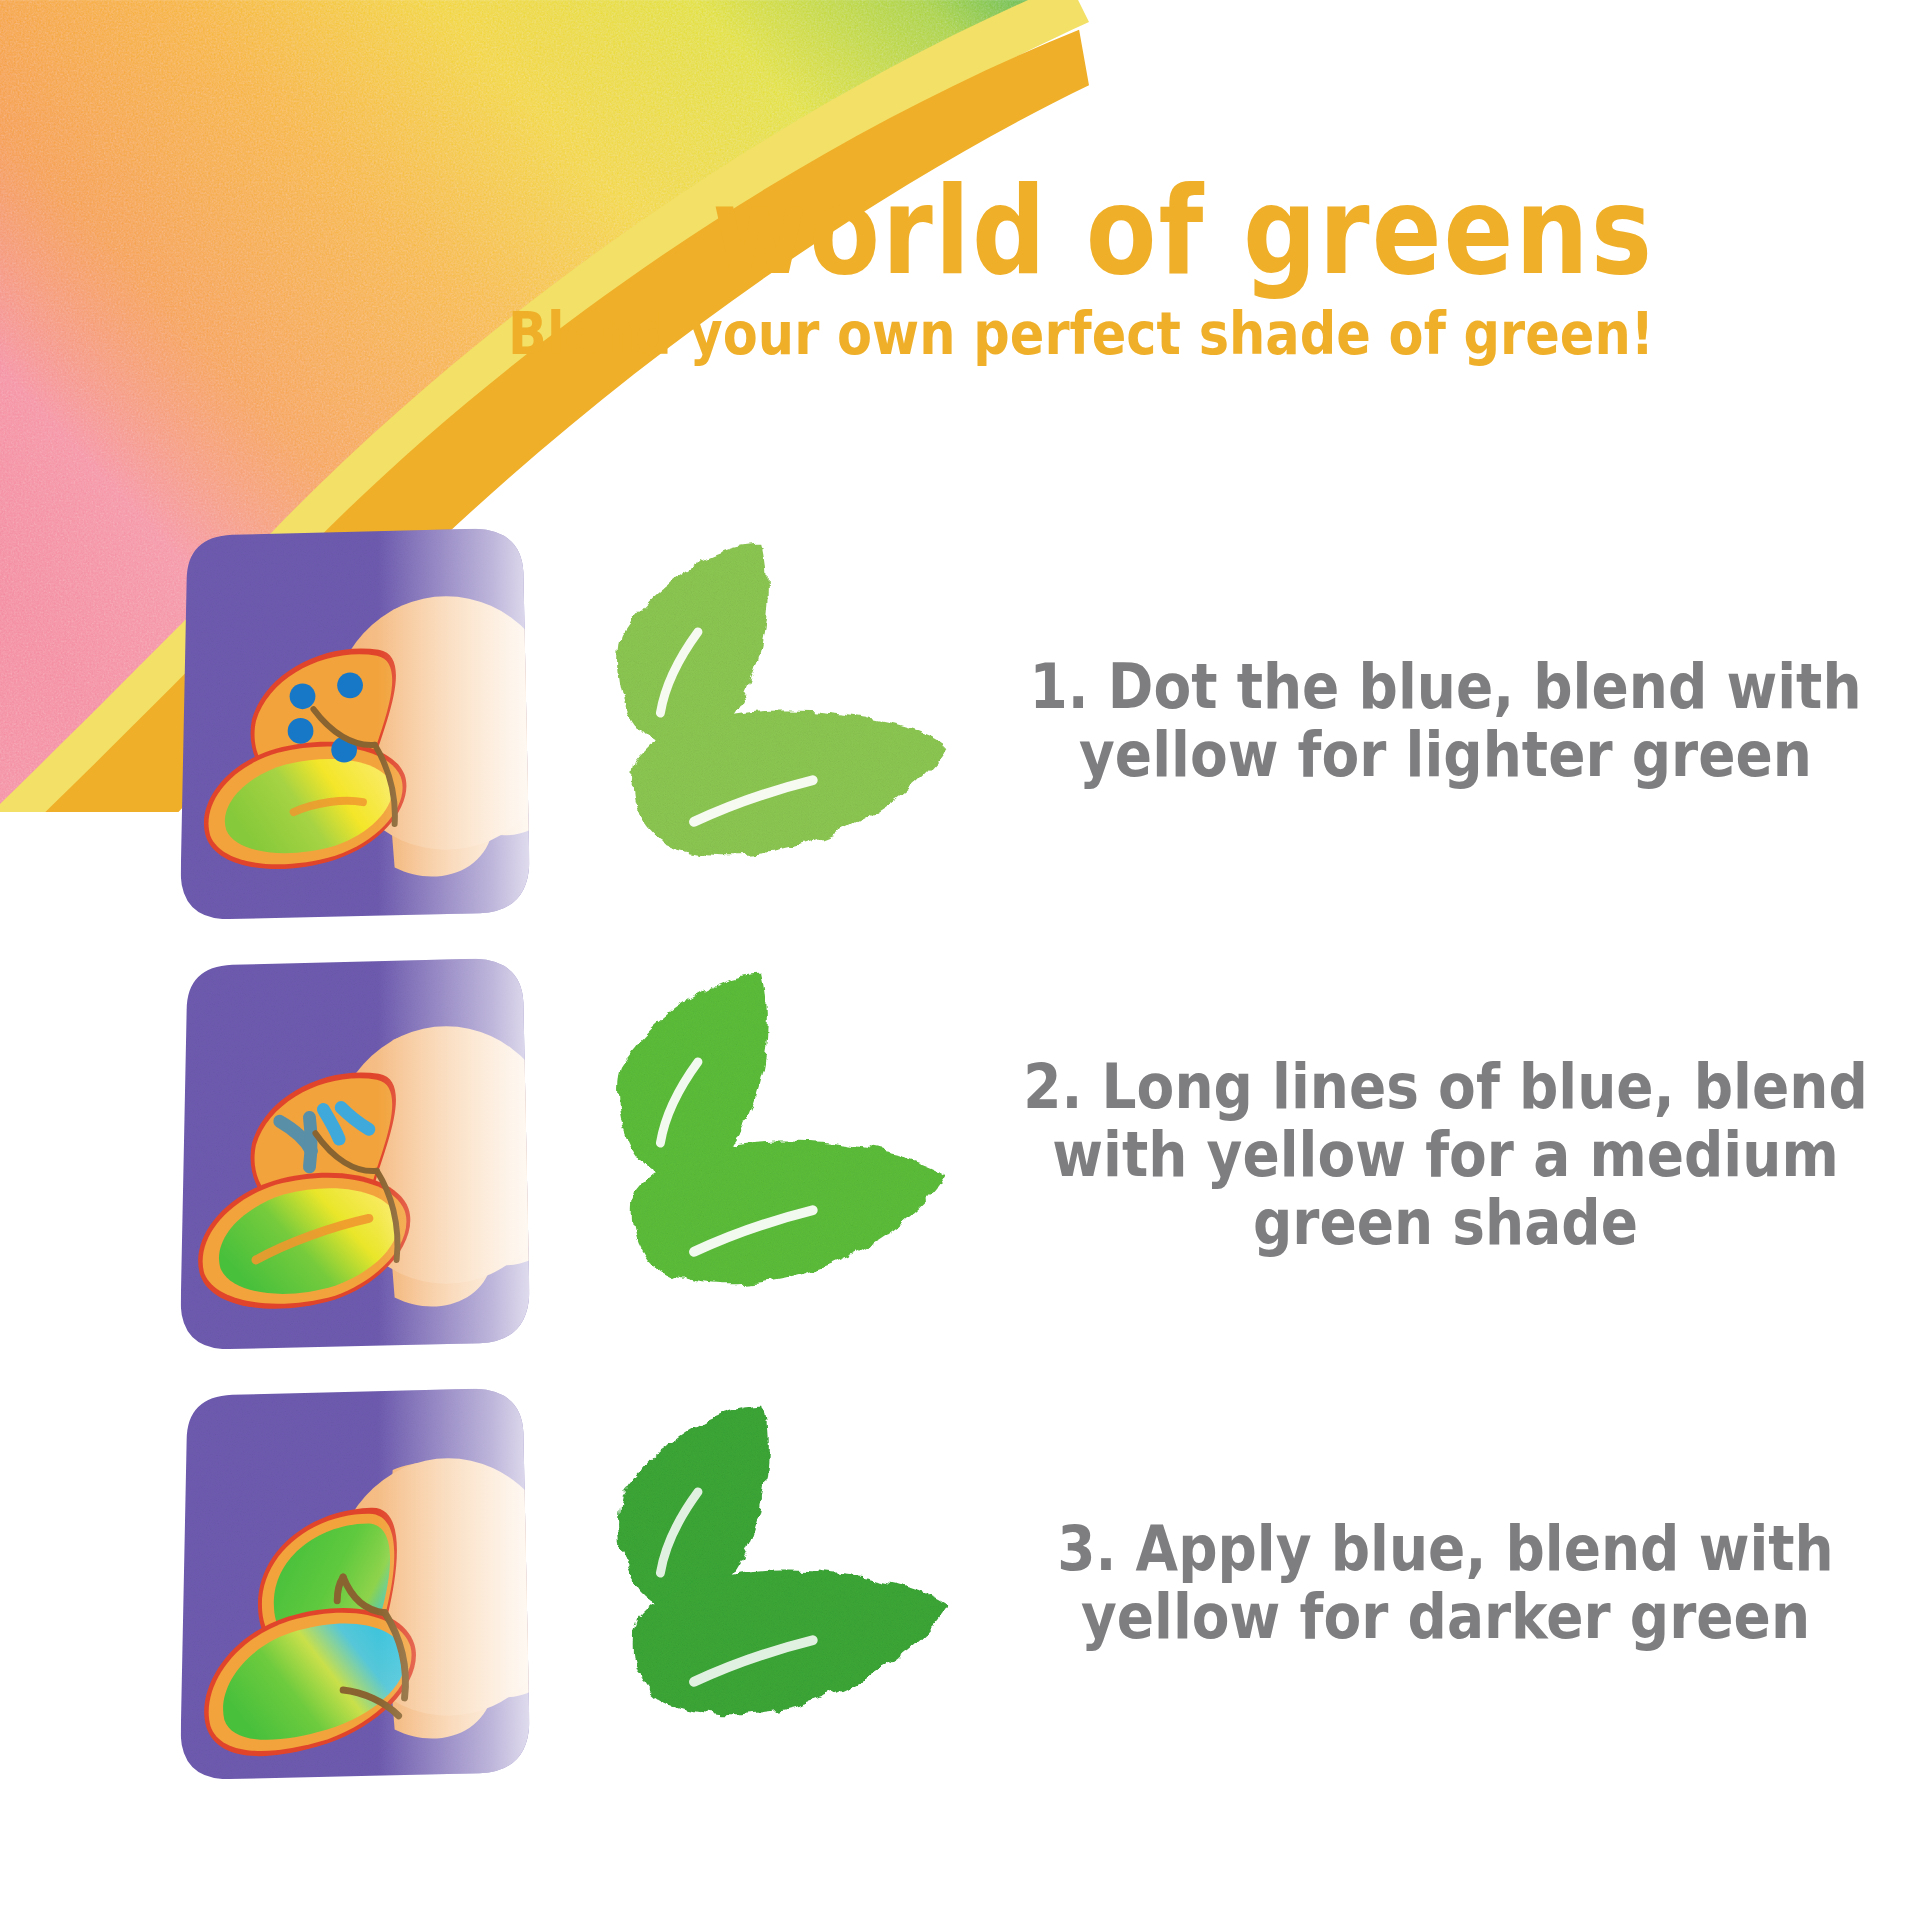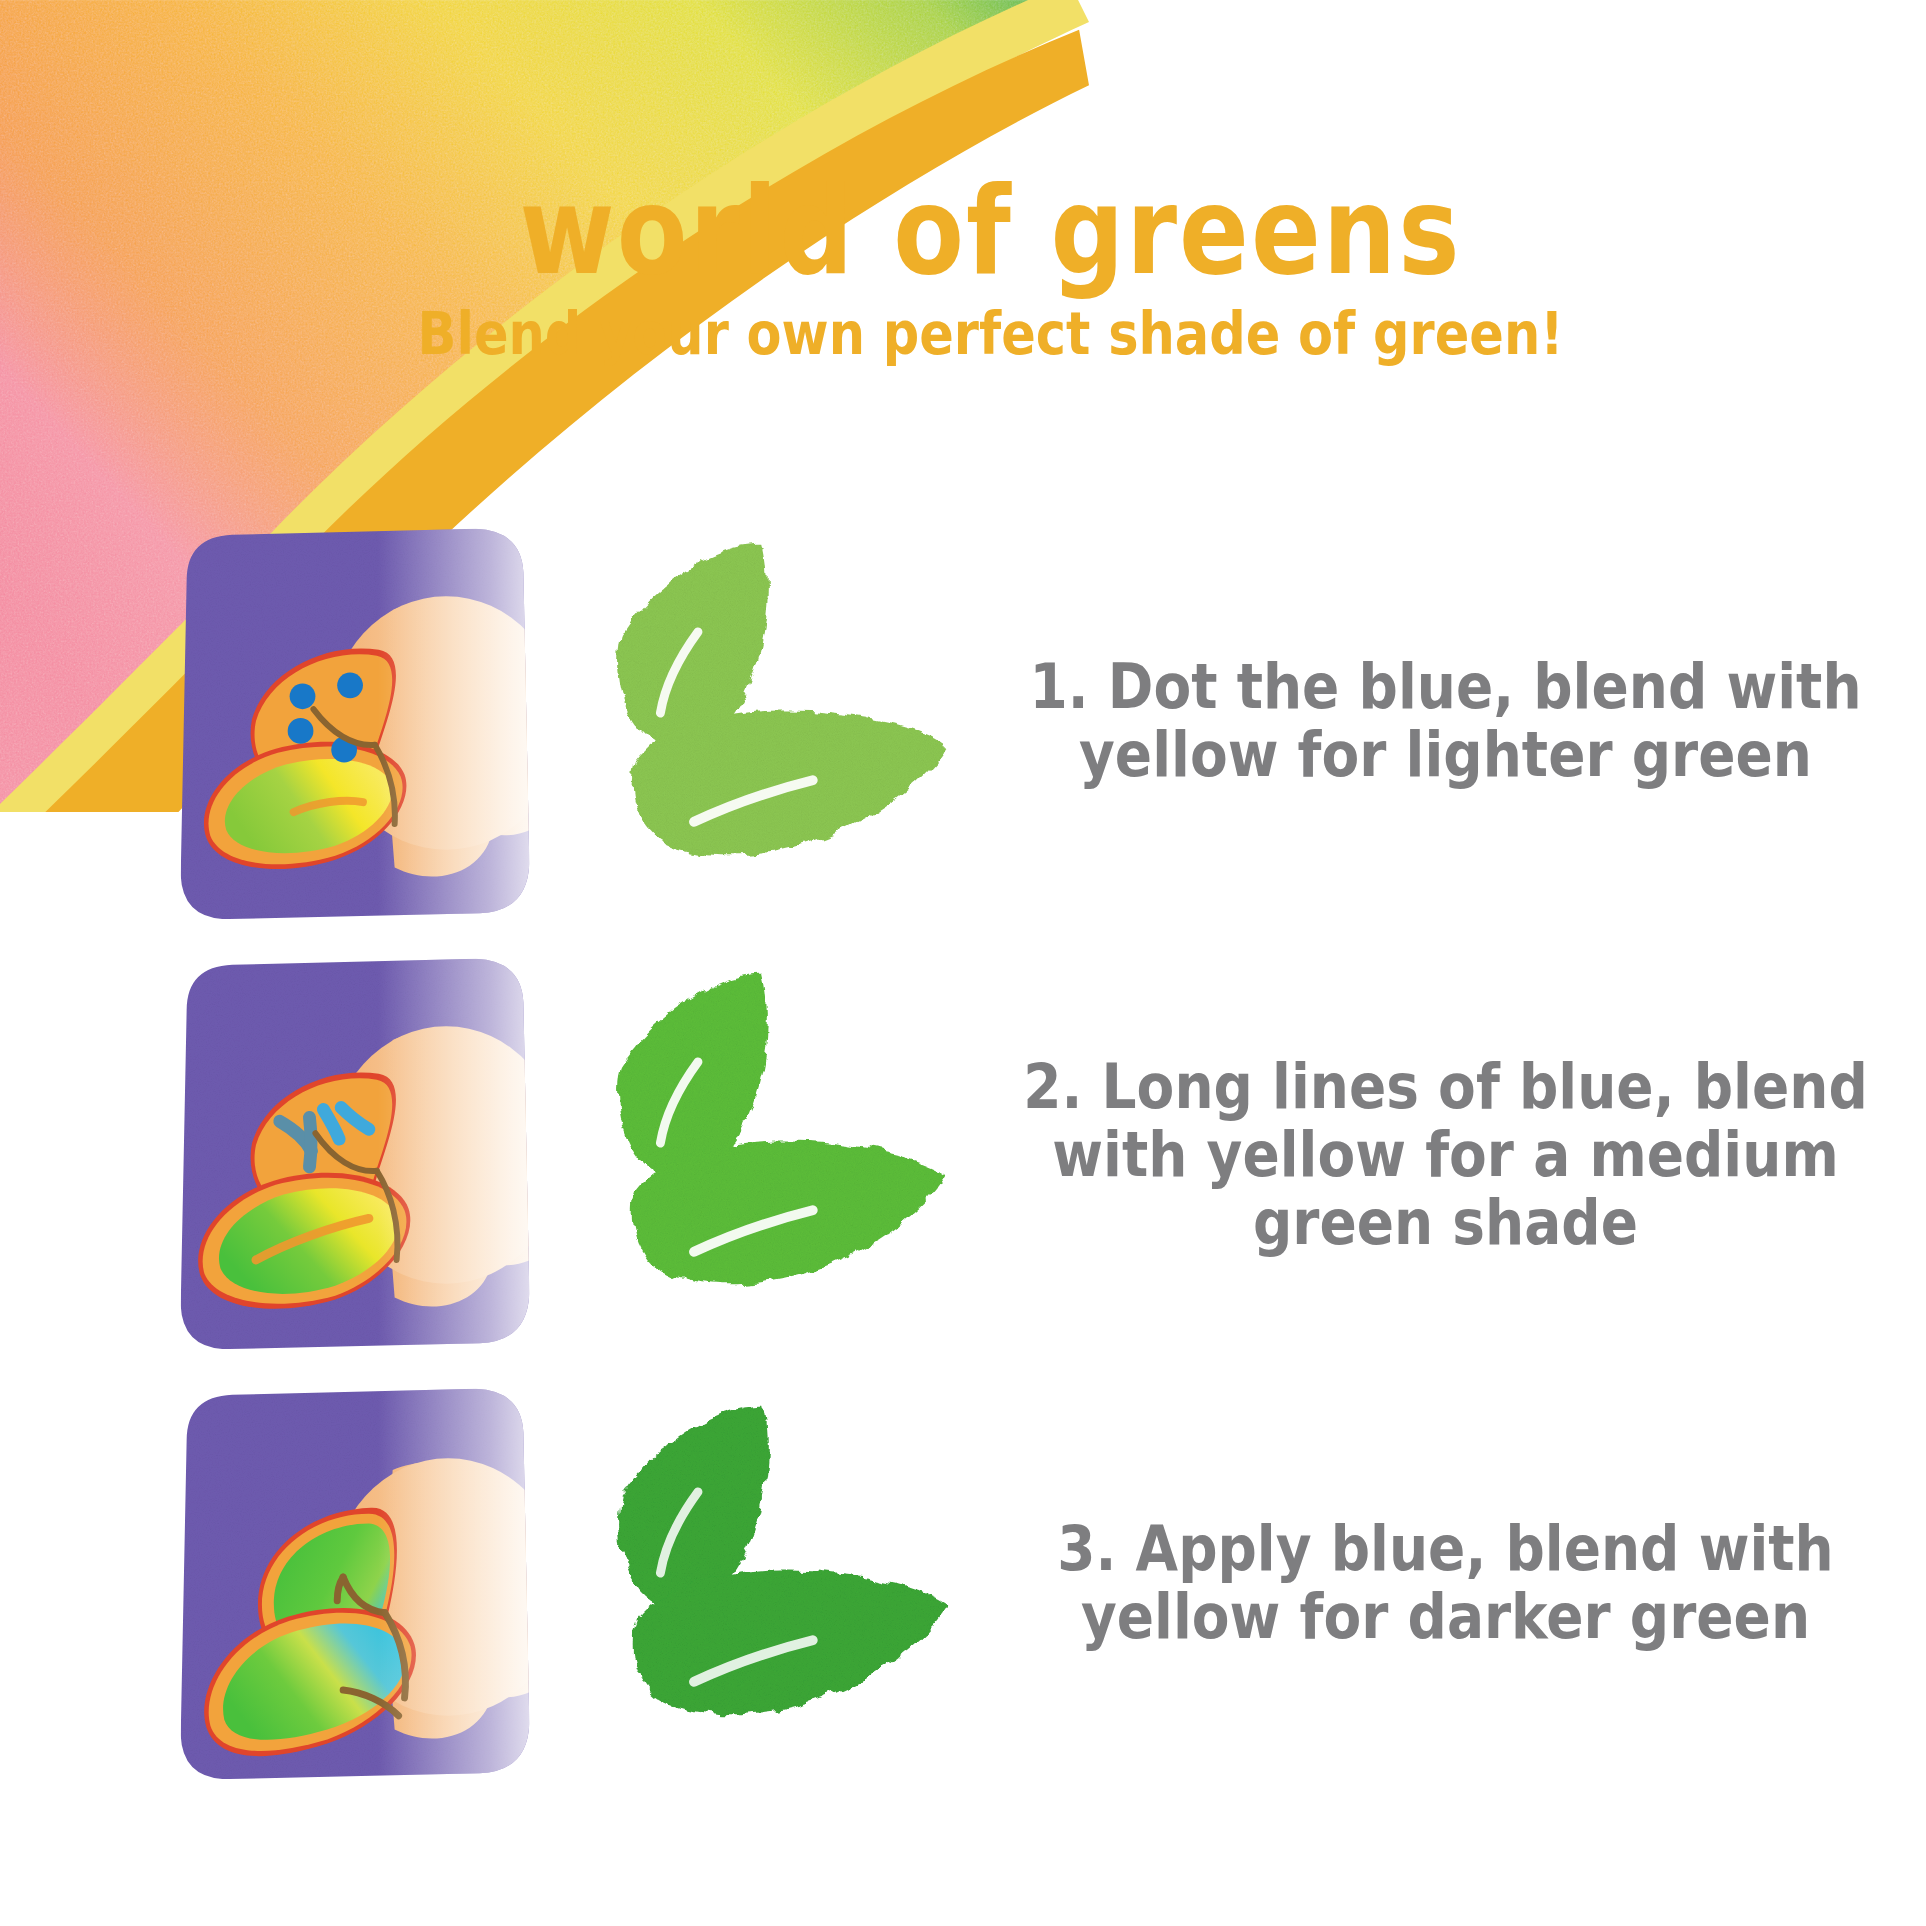--- a/index.html
+++ b/index.html
@@ -11,21 +11,21 @@
     overflow:hidden;
     position:relative;
   }
   #canvas{position:absolute;inset:0;width:1927px;height:1927px;}
 
   
   #corner-art{position:absolute;left:0;top:0;width:1089px;height:812px;pointer-events:none;}
 
   
   .header{
-    position:absolute;left:327px;top:170px;width:1327px;text-align:center;
+    position:absolute;left:327px;top:170px;width:1327px;text-align:right;
     z-index:6;
   }
   .title{
     font-family:"DejaVu Sans",sans-serif;
     font-weight:bold;
     font-size:103px;
     line-height:1.0;
     letter-spacing:2px;
     color:#EFAF28;
     text-transform:lowercase;

